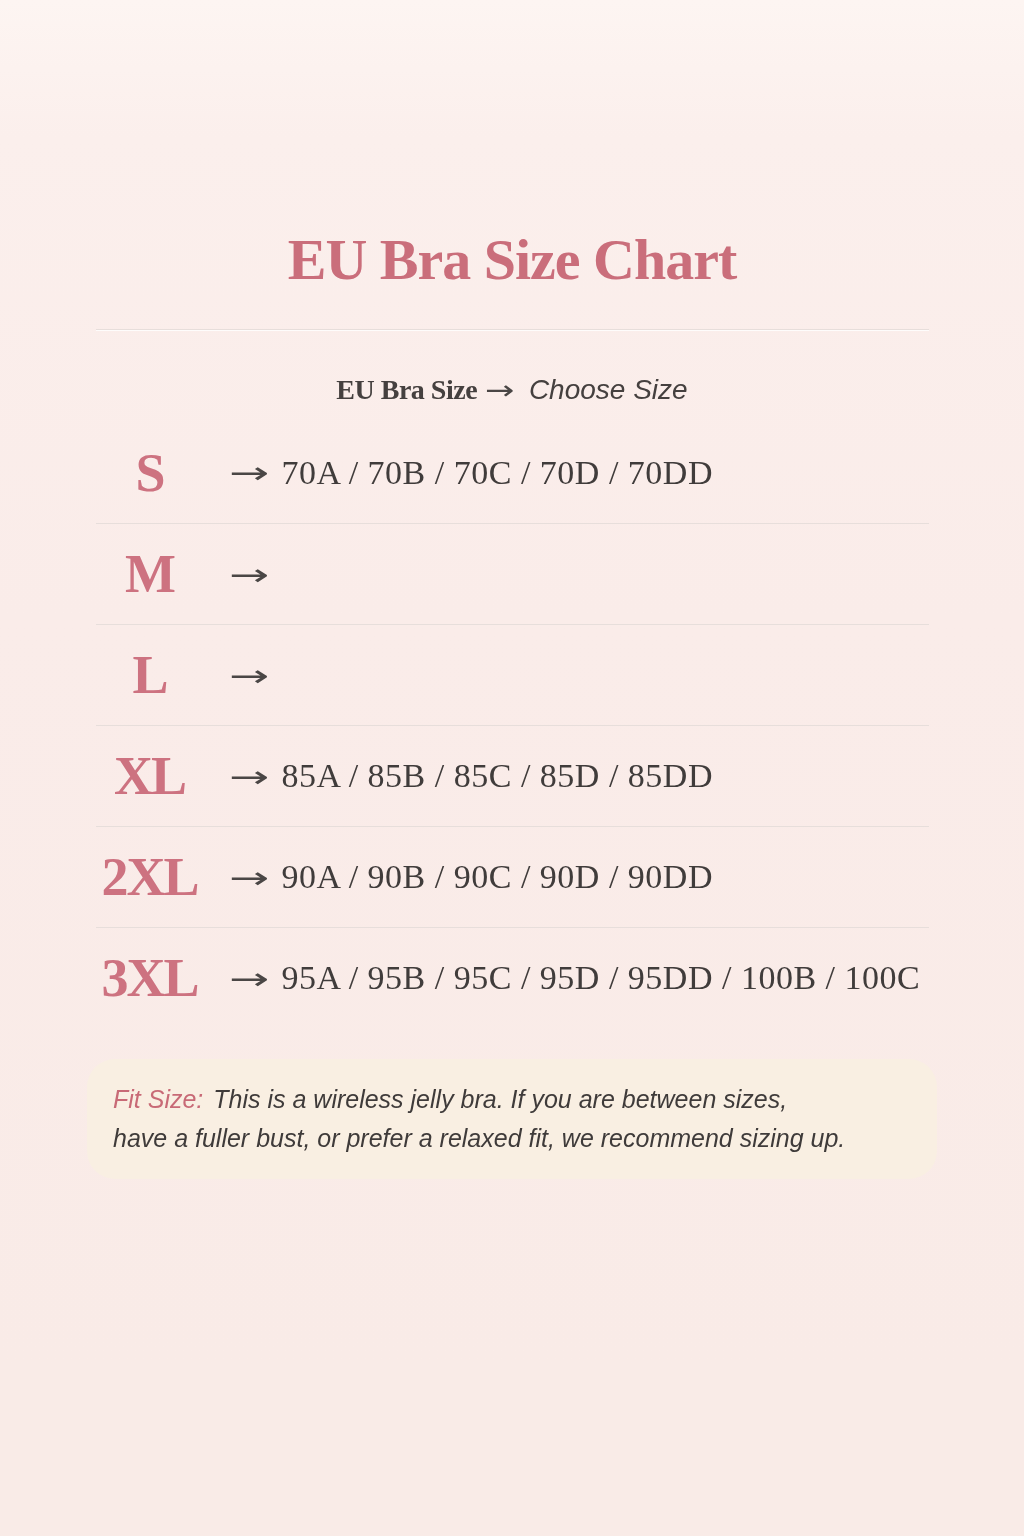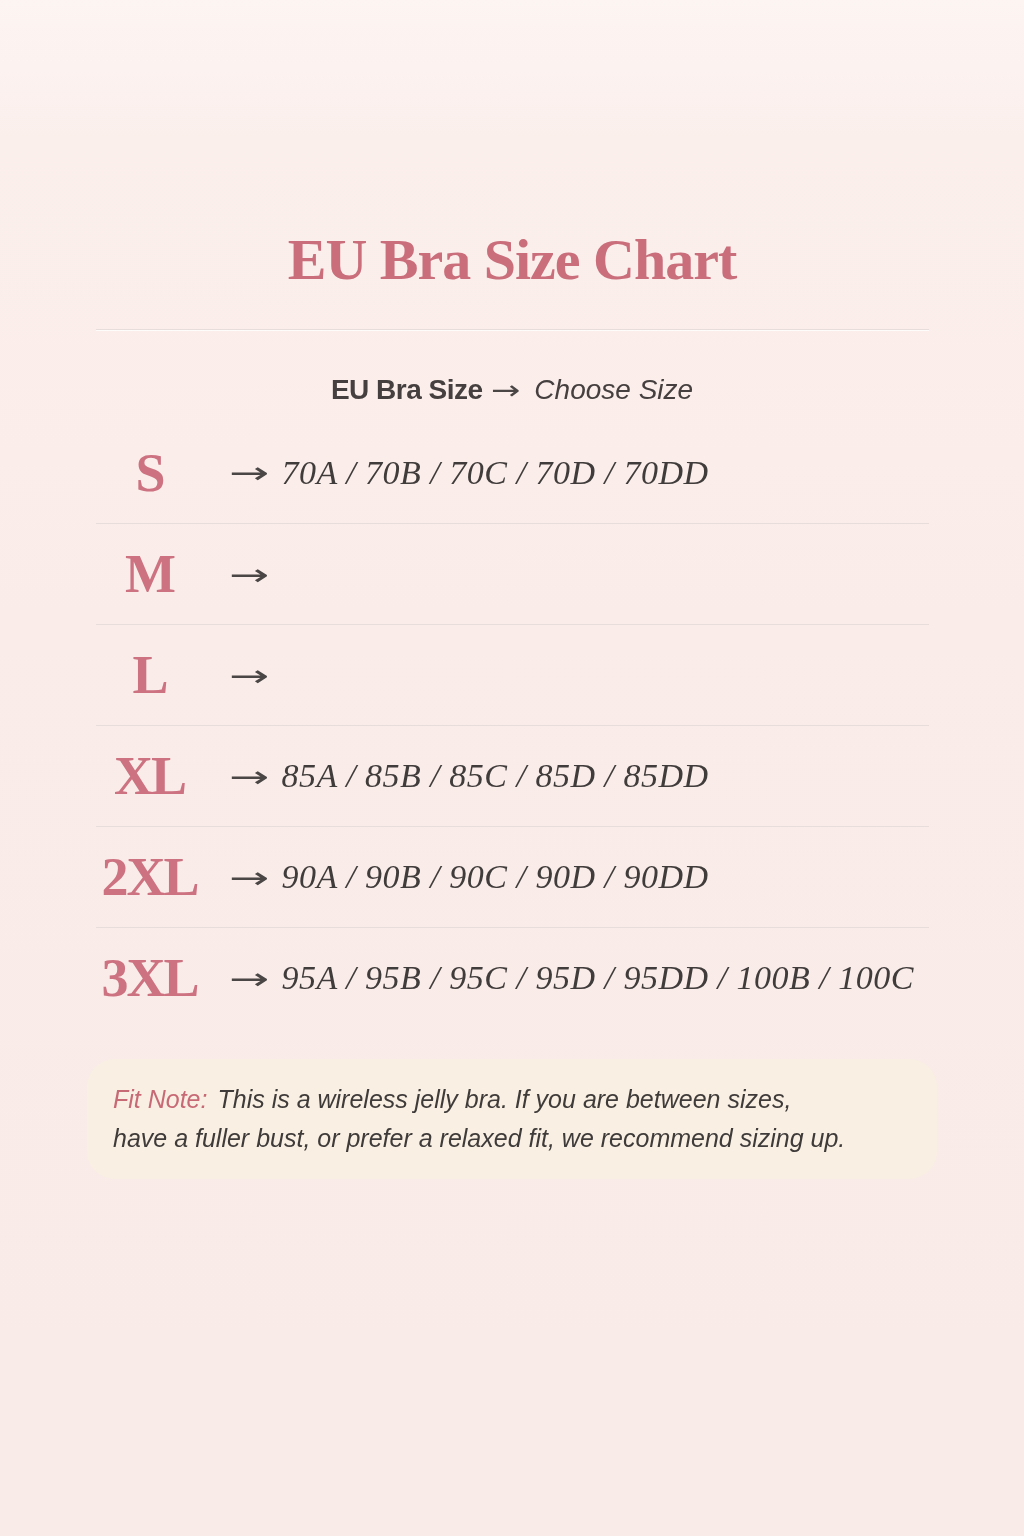--- a/index.html
+++ b/index.html
@@ -28,21 +28,21 @@
     border-top: 1px solid #e7dedb;
     box-shadow: 0 1px 0 rgba(255,255,255,0.8);
   }
   .subtitle {
     margin-top: 44px;
     text-align: center;
     font-size: 28px;
     color: #45403f;
   }
   .subtitle .sub-left {
-    font-family: Liberation Sans, sans-serif;
+    font-family: Liberation Serif, serif;
     font-weight: bold;
     letter-spacing: -0.5px;
   }
   .subtitle .sub-right {
     font-family: "Liberation Sans", sans-serif;
     font-style: italic;
     margin-left: 10px;
   }
   .arrow {
     display: inline-block;
@@ -81,21 +81,20 @@
     transform: scaleX(1.6);
     transform-origin: left center;
   }
   .row-values {
     margin-left: 22px;
     font-family: "Liberation Serif", serif;
     font-size: 34px;
     letter-spacing: 0.5px;
     color: #403c3b;
     white-space: nowrap;
-    font-style: italic;
   }
   .fit-note {
     width: 850px;
     height: 120px;
     margin: 31px auto 0 auto;
     background: #f9efe2;
     border-radius: 28px;
     padding: 21px 26px 0 26px;
     overflow: hidden;
     font-family: "Liberation Sans", sans-serif;
@@ -156,18 +155,18 @@
     <div class="size-row">
       <span class="row-label">3XL</span>
       <span class="arrow row-arrow">→</span>
       <span class="row-values">95A / 95B / 95C / 95D / 95DD / 100B / 100C</span>
     </div>
 
   </div>
 
   <div class="fit-note">
     <div class="note-line">
-      <span class="note-label">Fit Note:</span><span>This is a wireless jelly bra. If you are between sizes,</span>
+      <span class="note-label">Fit Size:</span><span>This is a wireless jelly bra. If you are between sizes,</span>
     </div>
     <div class="note-line">have a fuller bust, or prefer a relaxed fit, we recommend sizing up.</div>
   </div>
 
 </div>
 
 </body></html>

